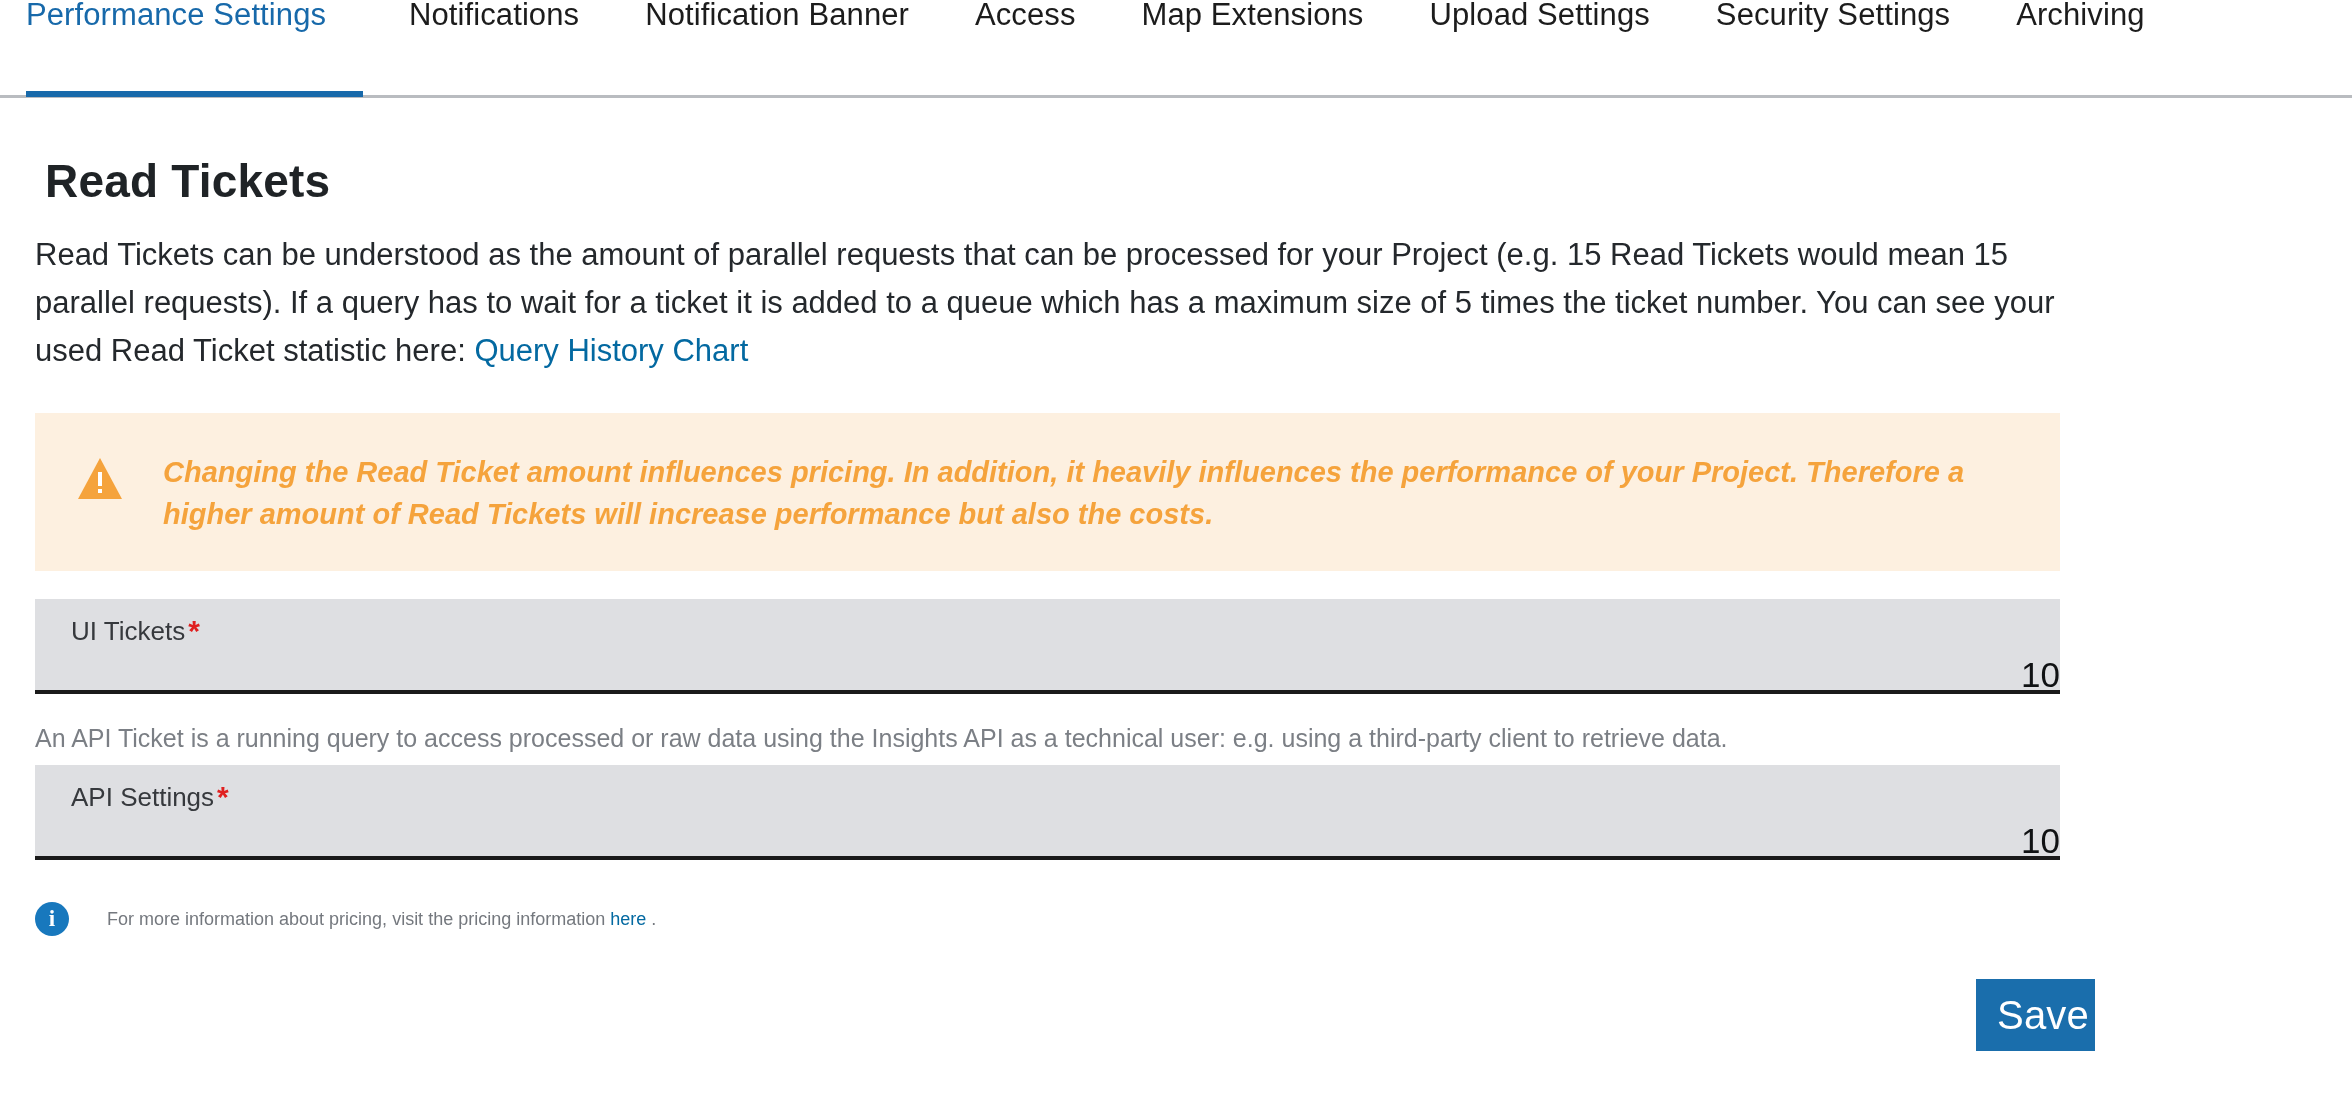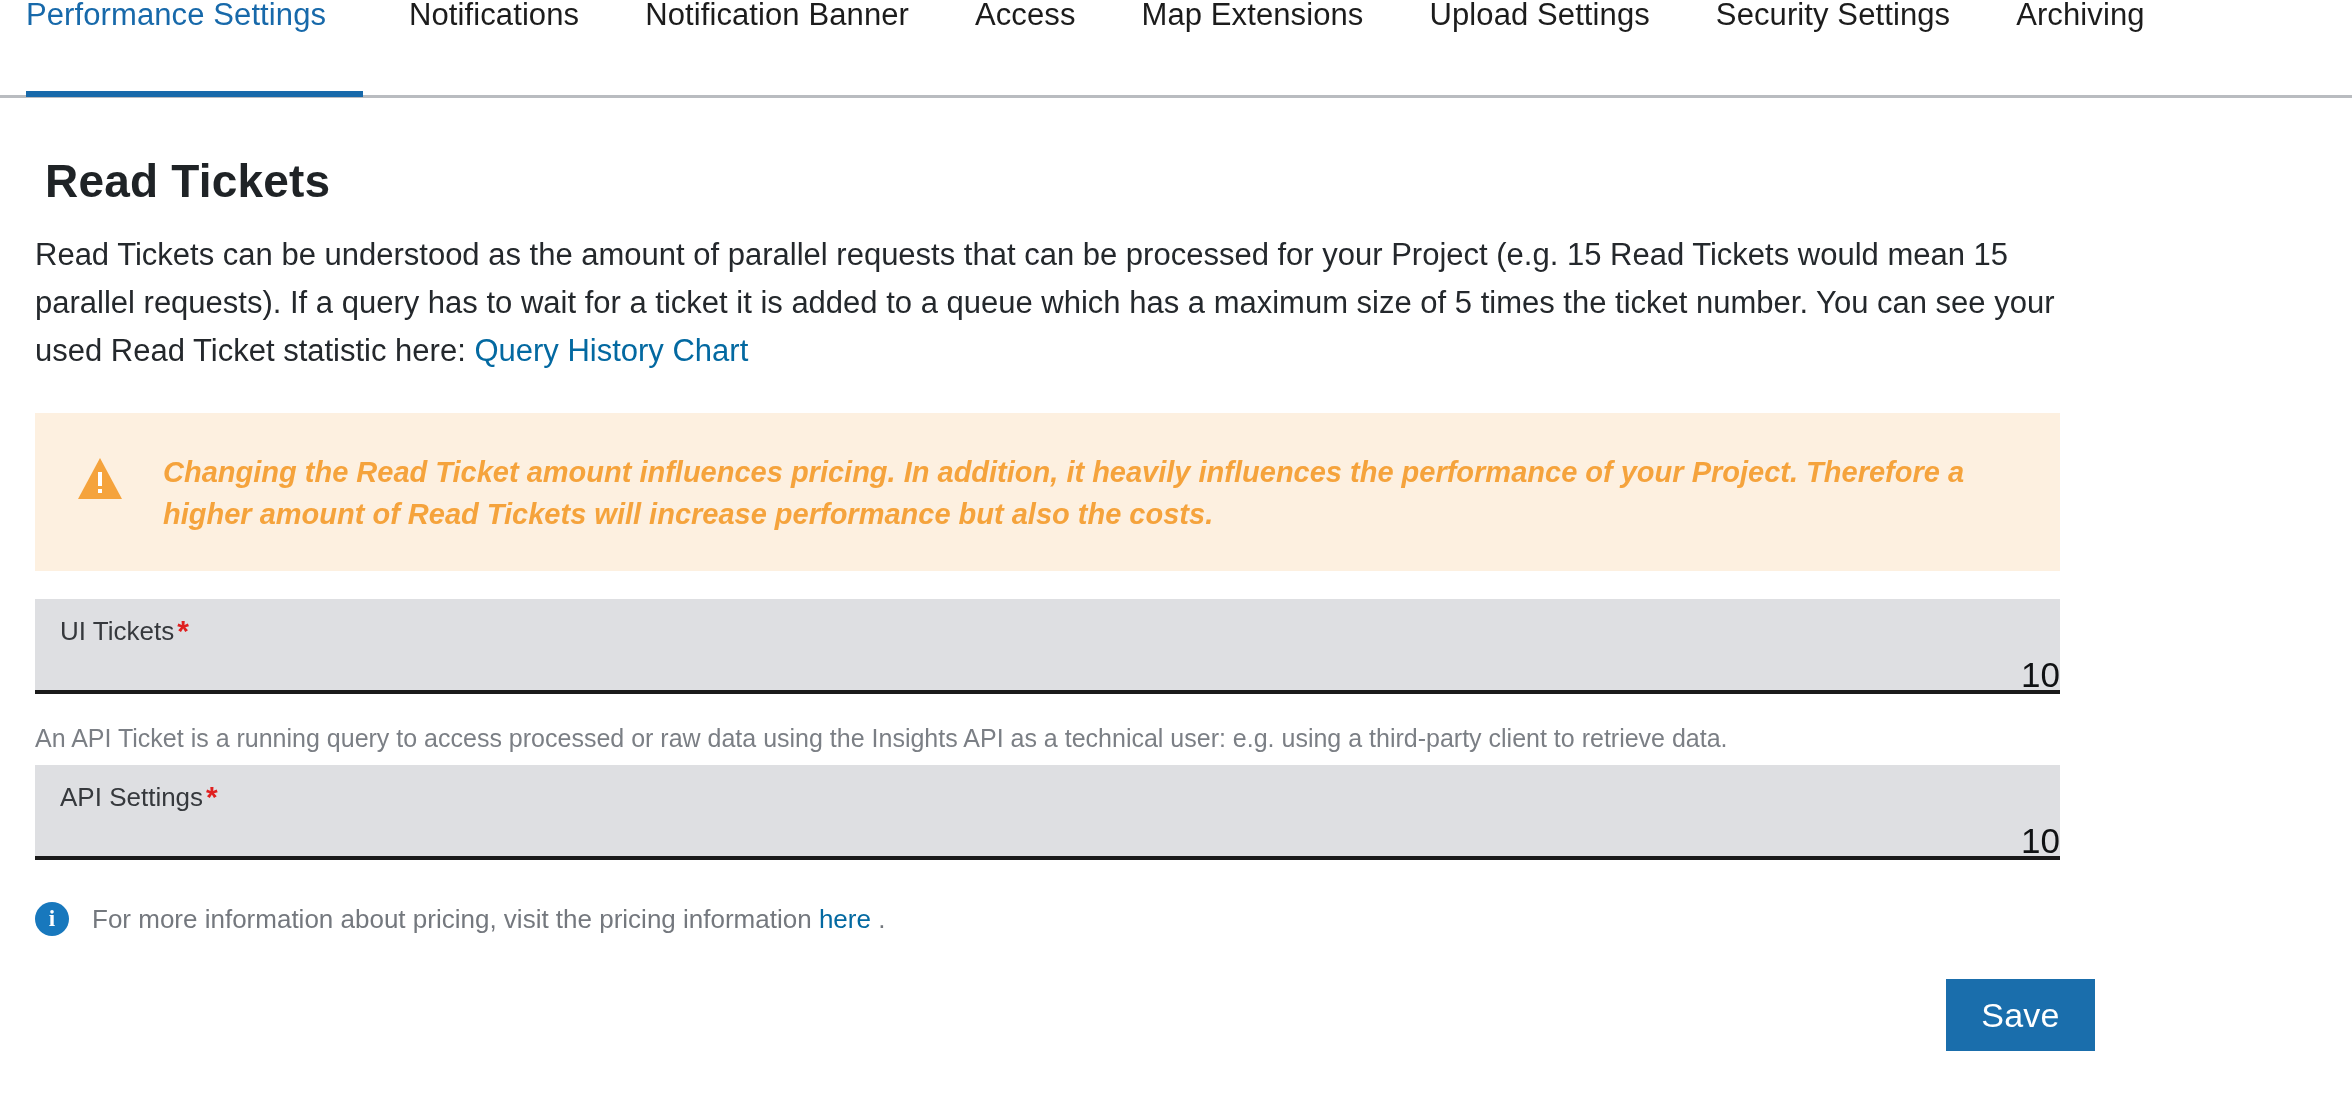--- a/index.html
+++ b/index.html
@@ -123,21 +123,21 @@
     color: #7b7f85;
     line-height: 1.3;
     margin-bottom: 11px;
     font-stretch: condensed;
   }
   .filled-field {
     width: 2025px;
     background: #dedfe2;
     border-bottom: 4px solid #1a1a1a;
     box-sizing: border-box;
-    padding: 17px 0 12px 25px;
+    padding: 17px 0 12px 36px;
     height: 95px;
   }
   .field-label {
     font-size: 26px;
     color: #36393d;
     line-height: 1;
     font-stretch: condensed;
   }
   .req-star {
     color: #e02020;
@@ -169,44 +169,45 @@
     color: #ffffff;
     font-size: 23px;
     font-weight: bold;
     display: flex;
     align-items: center;
     justify-content: center;
     flex: 0 0 34px;
     font-family: "Liberation Serif", serif;
   }
   .info-text {
-    margin-left: 23px;
-    font-size: 26px;
+    margin-left: 38px;
+    font-size: 18px;
     color: #74787e;
     font-stretch: condensed;
   }
 
   
   .save-row {
     width: 2060px;
     display: flex;
     justify-content: flex-end;
     margin-top: 43px;
   }
   .save-btn {
     background: #1a6eac;
     color: #ffffff;
     border: none;
-    width: 149px;
+    width: 119px;
     height: 72px;
-    font-size: 34px;
+    font-size: 40px;
     font-family: "Liberation Sans", sans-serif;
     font-stretch: normal;
     cursor: pointer;
     letter-spacing: 0.2px;
+    text-align: right;
   }
 </style>
 </head>
 <body>
 
 <div class="tabbar">
   <div class="tab active">
     <span>Performance Settings</span>
   </div>
   <div class="tab">

